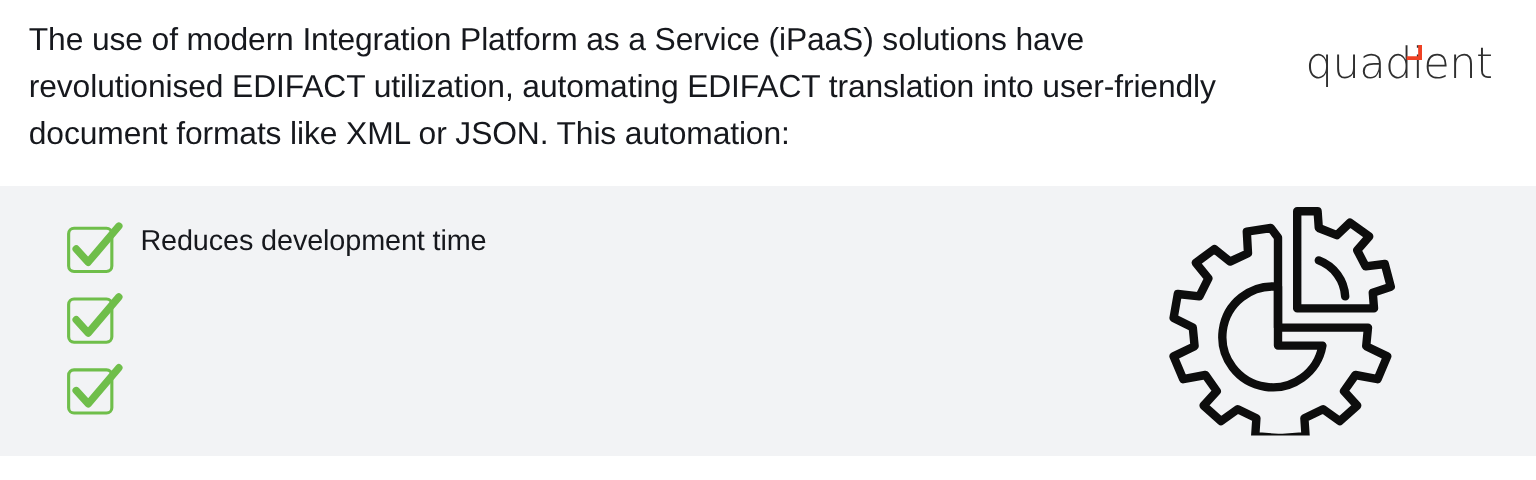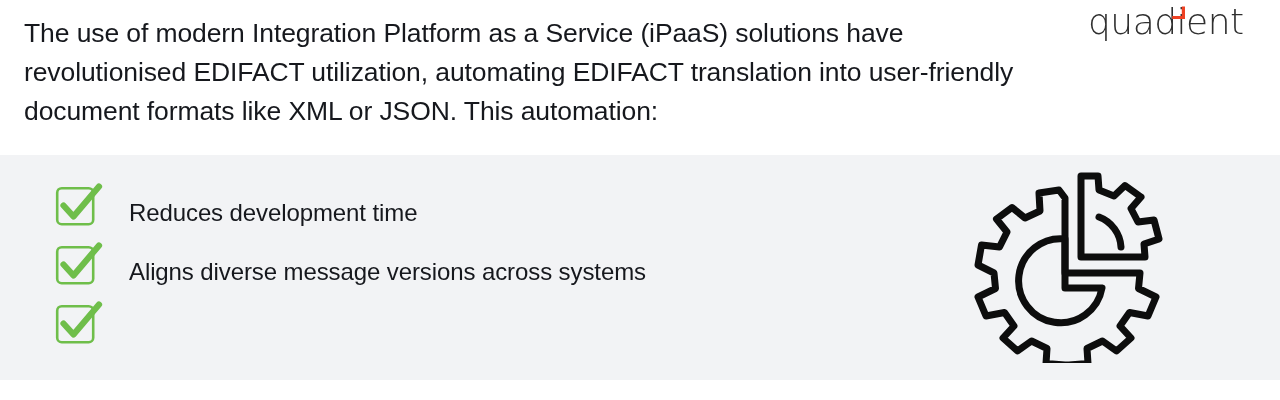--- a/index.html
+++ b/index.html
@@ -40,21 +40,21 @@
     line-height: 39px;
     letter-spacing: -0.1px;
     color: #16181d;
     font-weight: 400;
   }
 
   
   .logo {
     position: absolute;
     right: 32px;
-    top: 0;
+    top: 31px;
     width: 160px;
     height: 46px;
   }
   .logo svg {
     display: block;
     width: 160px;
     height: 46px;
   }
 
   
@@ -71,24 +71,23 @@
   .benefits {
     position: absolute;
     left: 55px;
     top: 32px;
     margin: 0;
     padding: 0;
     list-style: none;
   }
   .benefit-row {
     display: flex;
-    align-items: flex-end;
+    align-items: flex-start;
     height: 40px;
     margin-bottom: 19px;
-    gap: 12px;
   }
   .benefit-row:last-child {
     margin-bottom: 0;
   }
   .check-icon {
     position: relative;
     flex: 0 0 auto;
     width: 46px;
     height: 42px;
     margin-right: 16px;
@@ -156,21 +155,20 @@
         <span class="benefit-label">Reduces development time</span>
       </li>
 
       <li class="benefit-row">
         <span class="check-icon">
           <svg viewBox="0 0 46 42" xmlns="http://www.w3.org/2000/svg" aria-hidden="true">
             <rect x="2.2" y="3.2" width="36" height="36" rx="4.5" ry="4.5" fill="none" stroke="#6fbe4a" stroke-width="2.6"></rect>
             <path d="M 8.5 20.5 L 18.5 31.5 L 44 1.5" fill="none" stroke="#6fbe4a" stroke-width="6.2" stroke-linecap="round" stroke-linejoin="round"></path>
           </svg>
         </span>
-        <span class="benefit-label">Aligns diverse message versions across systems</span>
       </li>
 
       <li class="benefit-row">
         <span class="check-icon">
           <svg viewBox="0 0 46 42" xmlns="http://www.w3.org/2000/svg" aria-hidden="true">
             <rect x="2.2" y="3.2" width="36" height="36" rx="4.5" ry="4.5" fill="none" stroke="#6fbe4a" stroke-width="2.6"></rect>
             <path d="M 8.5 20.5 L 18.5 31.5 L 44 1.5" fill="none" stroke="#6fbe4a" stroke-width="6.2" stroke-linecap="round" stroke-linejoin="round"></path>
           </svg>
         </span>
       </li>

